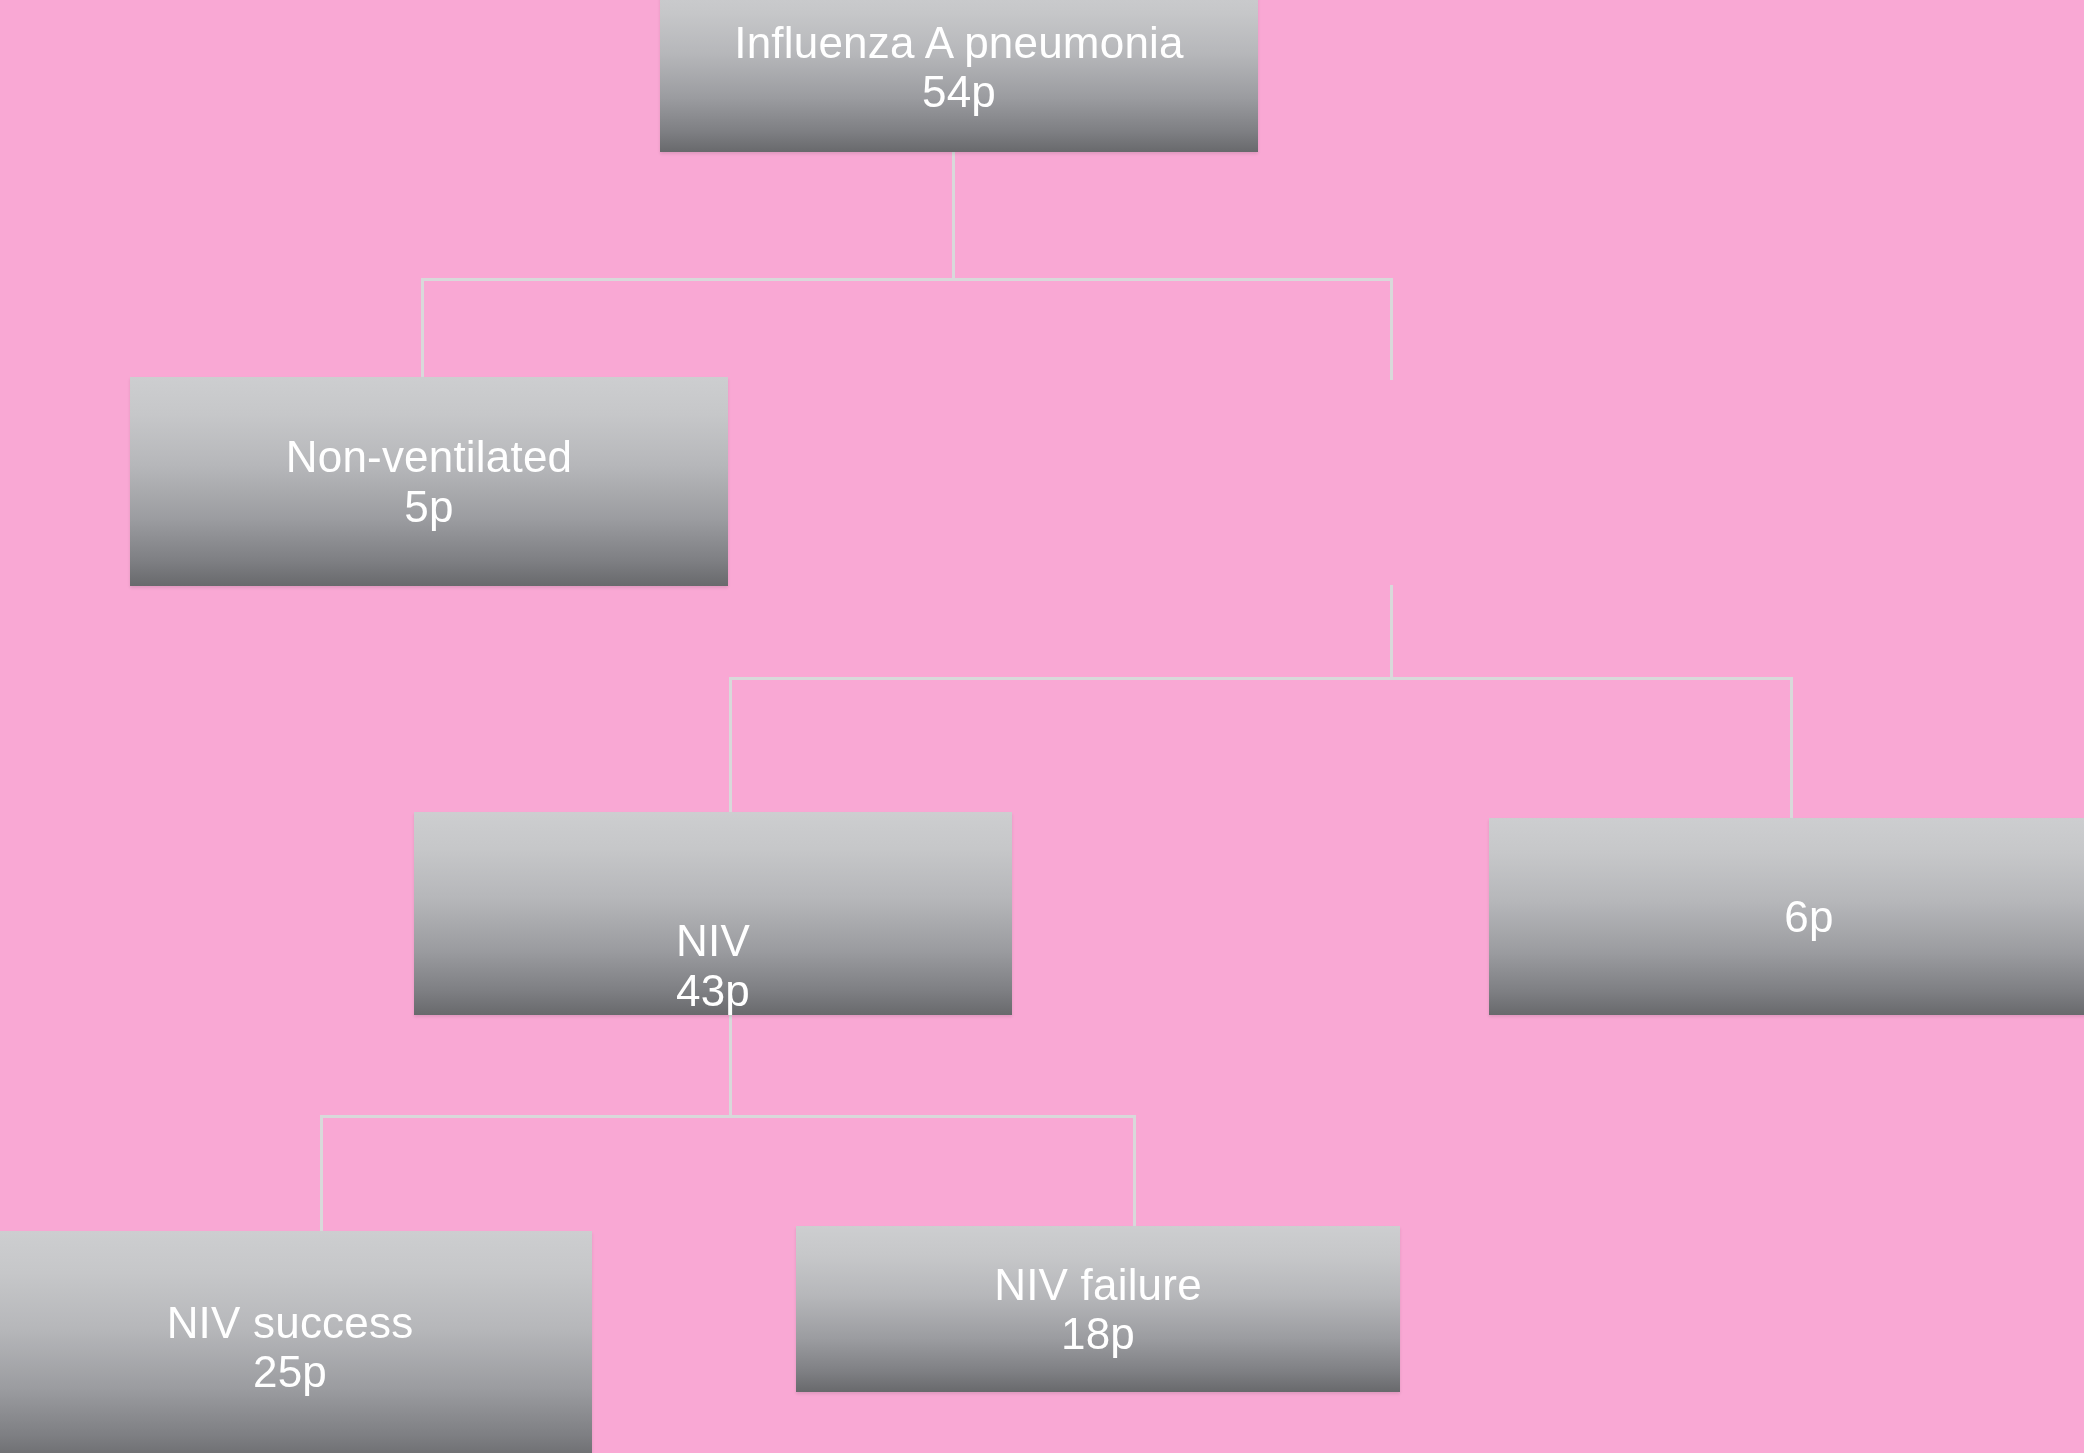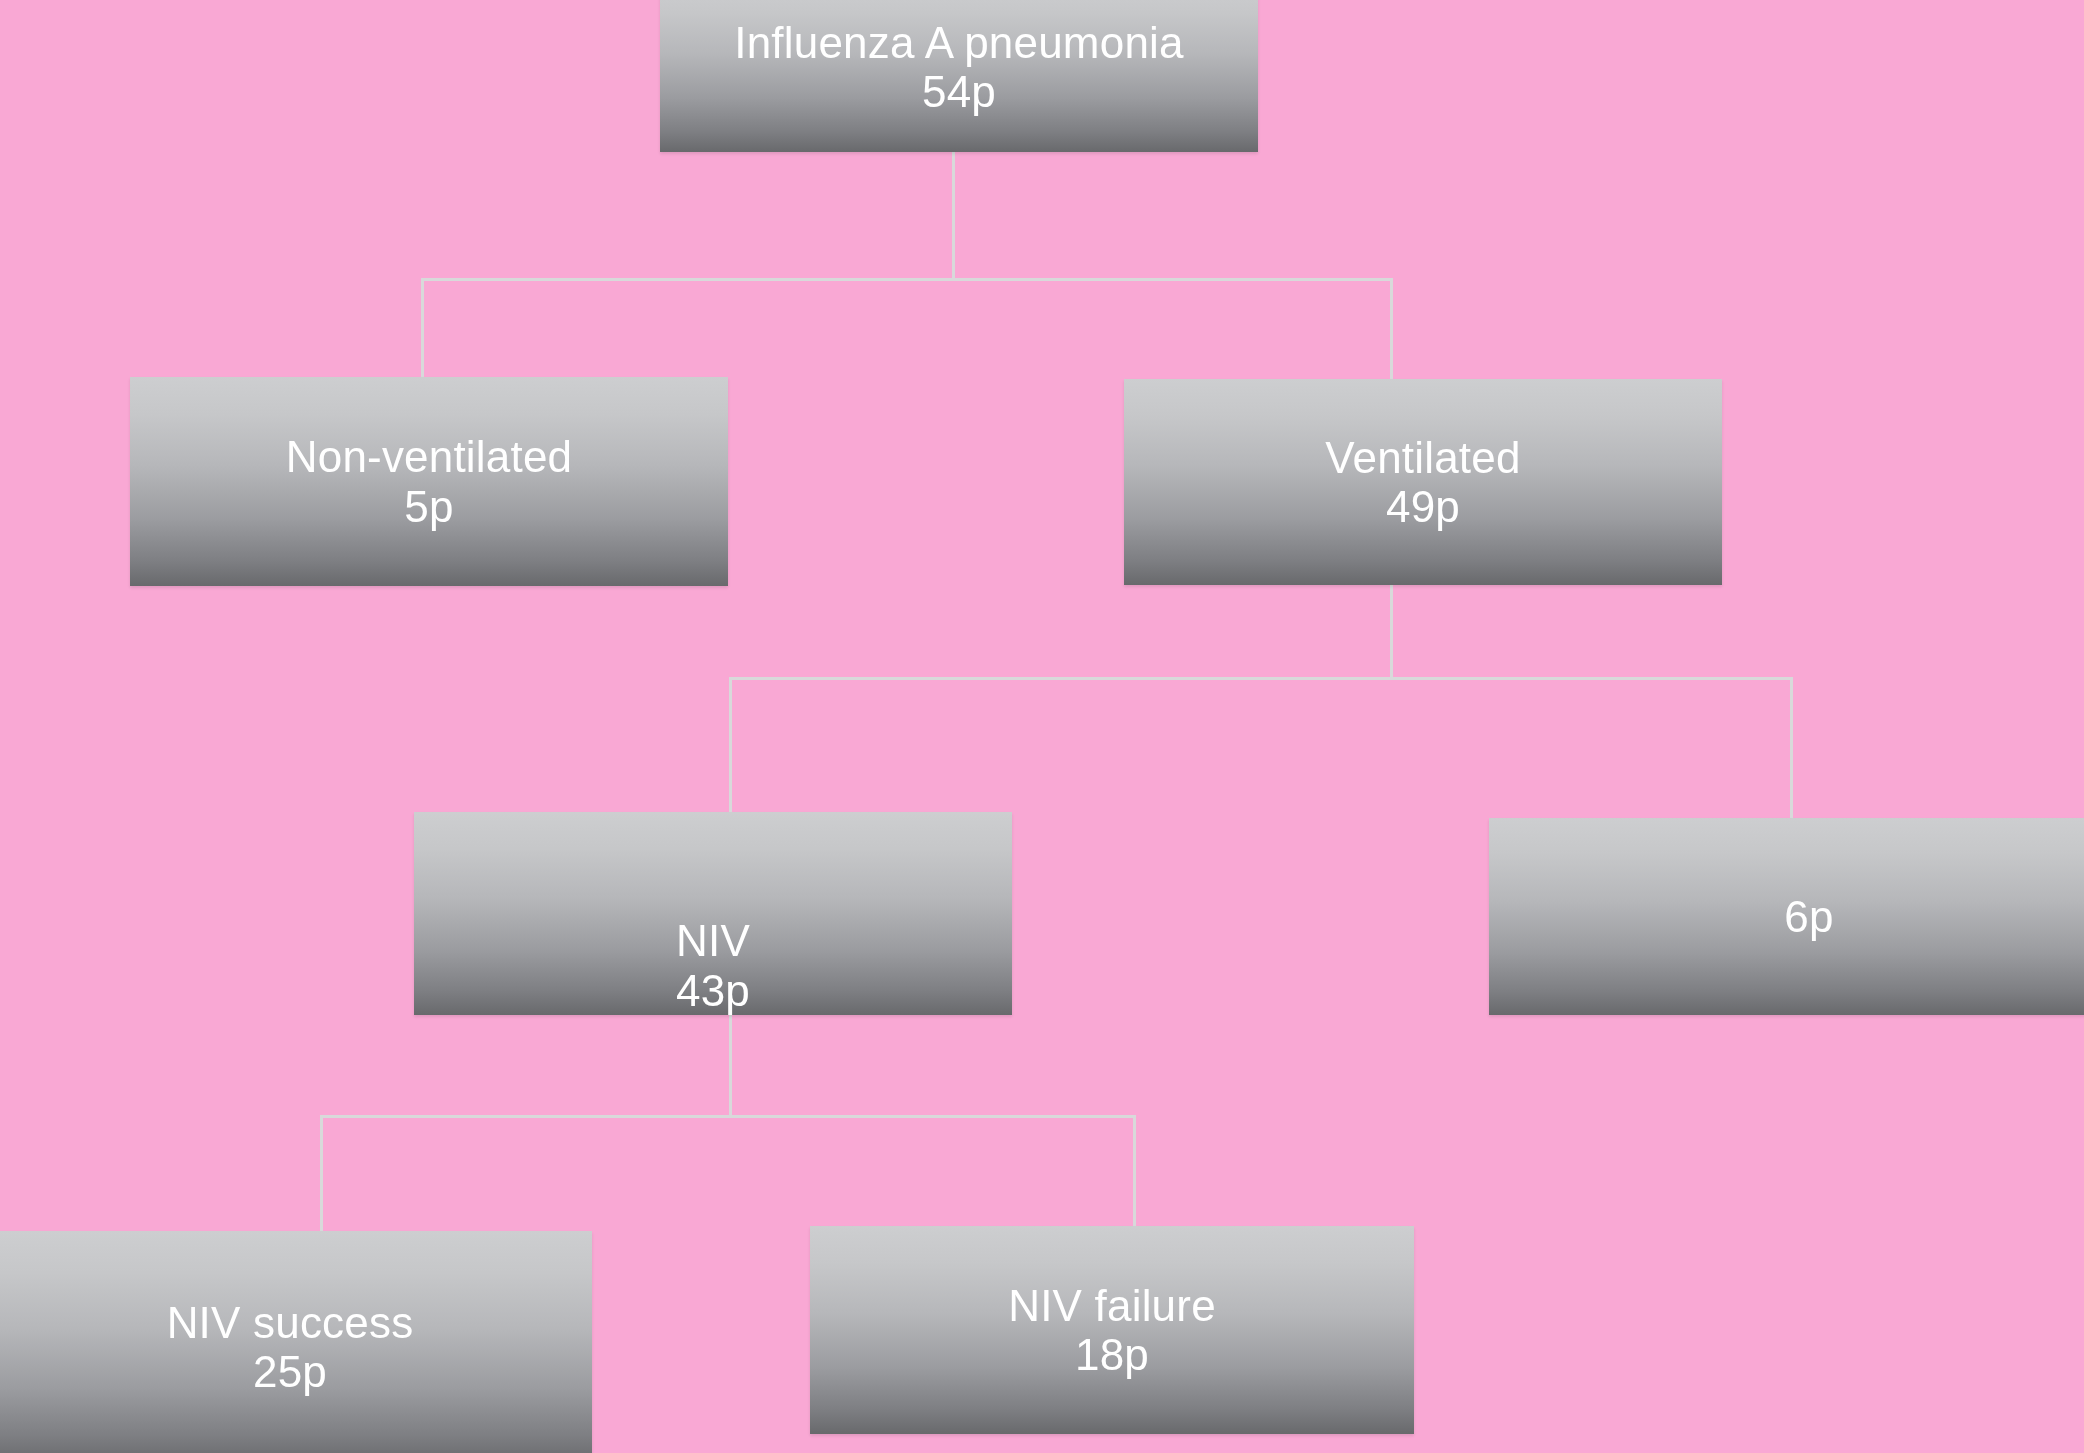--- a/index.html
+++ b/index.html
@@ -78,37 +78,33 @@
   <div class="node" style="left:660px; top:-18px; width:598px; height:170px;">
     <span class="line1">Influenza A pneumonia</span>
     <span class="line2">54p</span>
   </div>
 
   <div class="node" style="left:130px; top:377px; width:598px; height:209px;">
     <span class="line1">Non-ventilated</span>
     <span class="line2">5p</span>
   </div>
 
-  <div class="node" style="left:1124px; top:379px; width:598px; height:206px;">
-    <span class="line1">Ventilated</span>
-    <span class="line2">49p</span>
-  </div>
 
   <div class="node" style="left:414px; top:812px; width:598px; height:203px;justify-content:flex-end;">
     <span class="line1">NIV</span>
     <span class="line2">43p</span>
   </div>
 
   <div class="node" style="left:1489px; top:818px; width:640px; height:197px;">
     <span class="line2">6p</span>
   </div>
 
   <div class="node" style="left:-12px; top:1231px; width:604px; height:232px;">
     <span class="line1">NIV success</span>
     <span class="line2">25p</span>
   </div>
 
-  <div class="node" style="left:796px; top:1226px; width:604px; height:208px;margin-left:14px;">
+  <div class="node" style="left:796px; top:1226px; width:604px; height:166px;">
     <span class="line1">NIV failure</span>
     <span class="line2">18p</span>
   </div>
 
 </div>
 
 </body></html>

